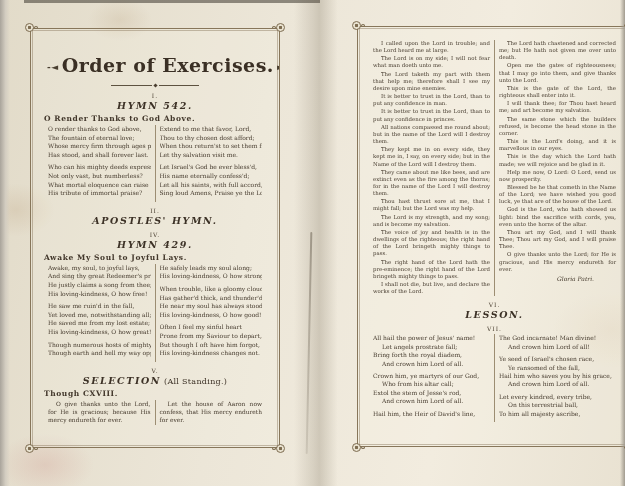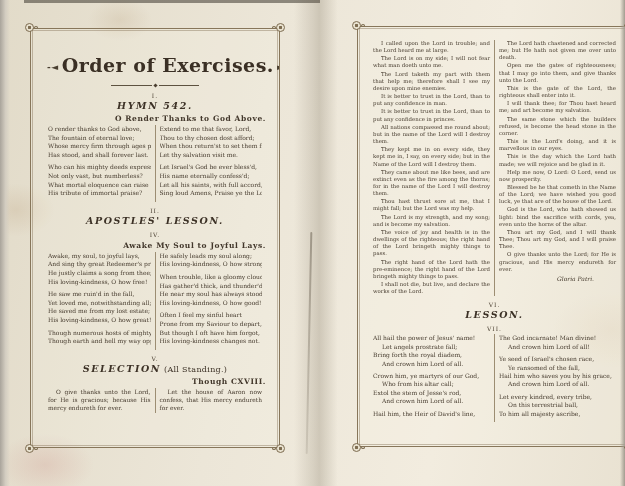--- a/index.html
+++ b/index.html
@@ -56,21 +56,21 @@
   .main-title .orn{font-family:"DejaVu Sans",sans-serif;font-size:9px;color:#4a3f30;
     vertical-align:2px;margin:0 3px;}
   .title-rule{width:88px;margin:8px auto 2px;display:flex;align-items:center;gap:2px;}
   .title-rule::before,.title-rule::after{content:"";flex:1;height:1px;background:#5d5240;}
   .title-rule .diamond{width:3px;height:3px;background:#4a3f30;transform:rotate(45deg);}
 
   .sec-num{text-align:center;font-size:6px;letter-spacing:1px;color:#4a3f31;margin:5px 0 1px;}
   .sec-title{text-align:center;font-size:9.5px;font-weight:bold;font-style:italic;
     letter-spacing:1.6px;color:#3c3126;margin:0 0 1px;white-space:nowrap;}
   .sec-title .suffix{font-style:normal;font-weight:normal;letter-spacing:.3px;font-size:8px;text-align:center;}
-  .sec-subtitle{text-align:right;font-size:7.5px;font-weight:bold;letter-spacing:.6px;
+  .sec-subtitle{text-align:left;font-size:7.5px;font-weight:bold;letter-spacing:.6px;
     color:#42372b;margin:3px 0 2px;white-space:nowrap;}
 
   .cols{display:flex;align-items:stretch;margin-top:2px;}
   .col{flex:1 1 0;min-width:0;padding:0 4px;}
   .col + .col{border-left:1px solid #9c8d72;}
 
   .stanza{margin:0 0 4px;}
   .vline{font-size:6px;line-height:8.6px;white-space:nowrap;overflow:hidden;}
   .vline.indent{padding-left:9px;}
   .frame-right .vline{line-height:8.4px;}
@@ -129,24 +129,25 @@
                     <div class="vline">Let Israel's God be ever bless'd,</div>
                     <div class="vline">His name eternally confess'd;</div>
                     <div class="vline">Let all his saints, with full accord,</div>
                     <div class="vline">Sing loud Amens, Praise ye the Lord!</div>
                   </div>
                 </div>
               </div>
             </div>
             <div class="section">
               <div class="sec-num">II.</div>
-              <div class="sec-title"><span>APOSTLES' LESSON.</span></div>
+              <div class="sec-title"><span>APOSTLES' HYMN.</span></div>
             </div>
             <div class="section">
               <div class="sec-num">IV.</div>
+              <div class="sec-title"><span>HYMN 429.</span></div>
               <div class="sec-subtitle">Awake My Soul to Joyful Lays.</div>
               <div class="cols">
                 <div class="col">
                   <div class="stanza">
                     <div class="vline">Awake, my soul, to joyful lays,</div>
                     <div class="vline">And sing thy great Redeemer's praise;</div>
                     <div class="vline">He justly claims a song from thee;</div>
                     <div class="vline">His loving-kindness, O how free!</div>
                   </div>
                   <div class="stanza">

